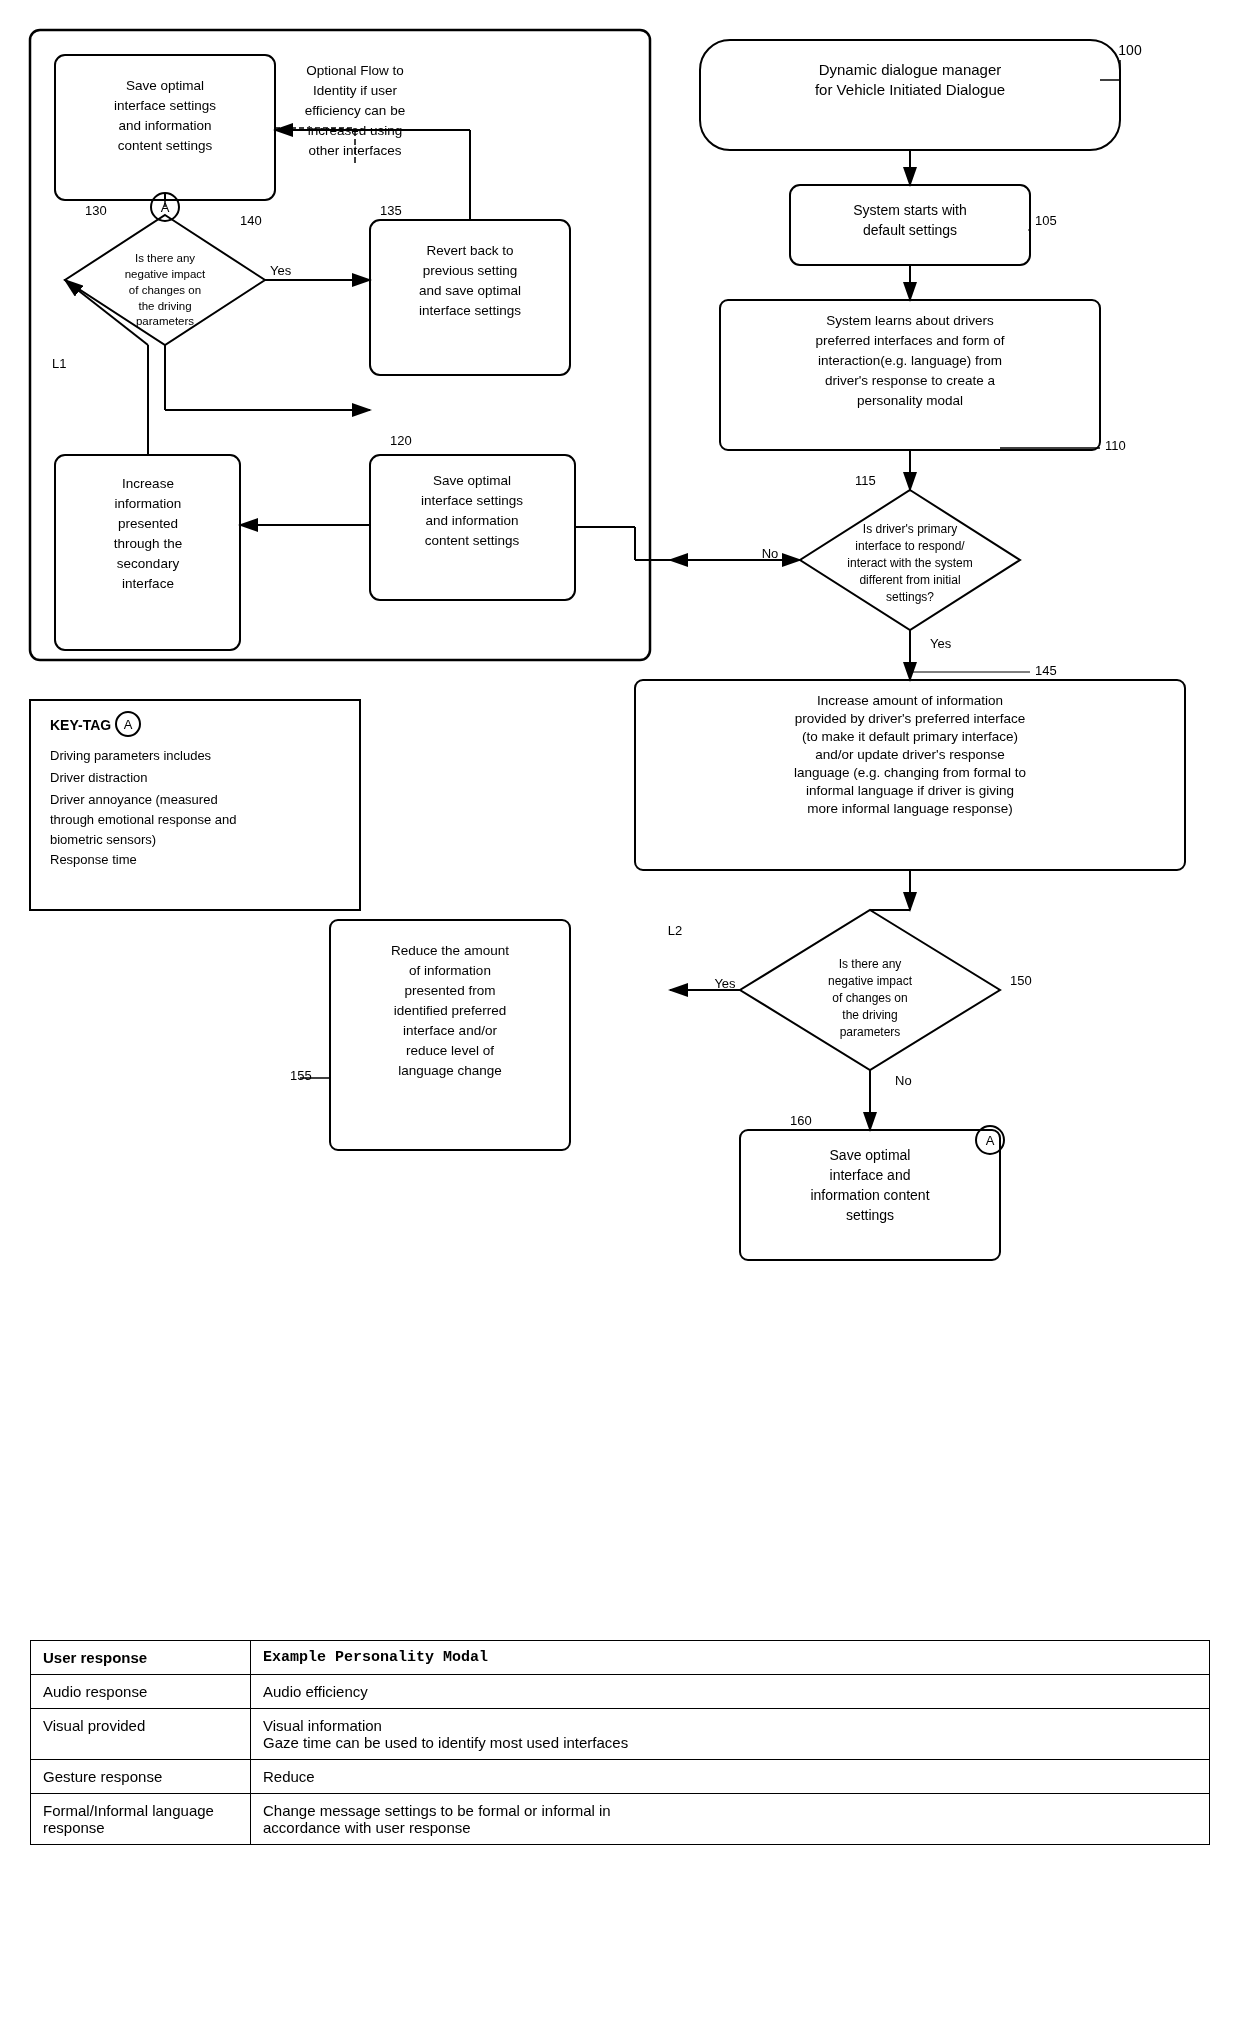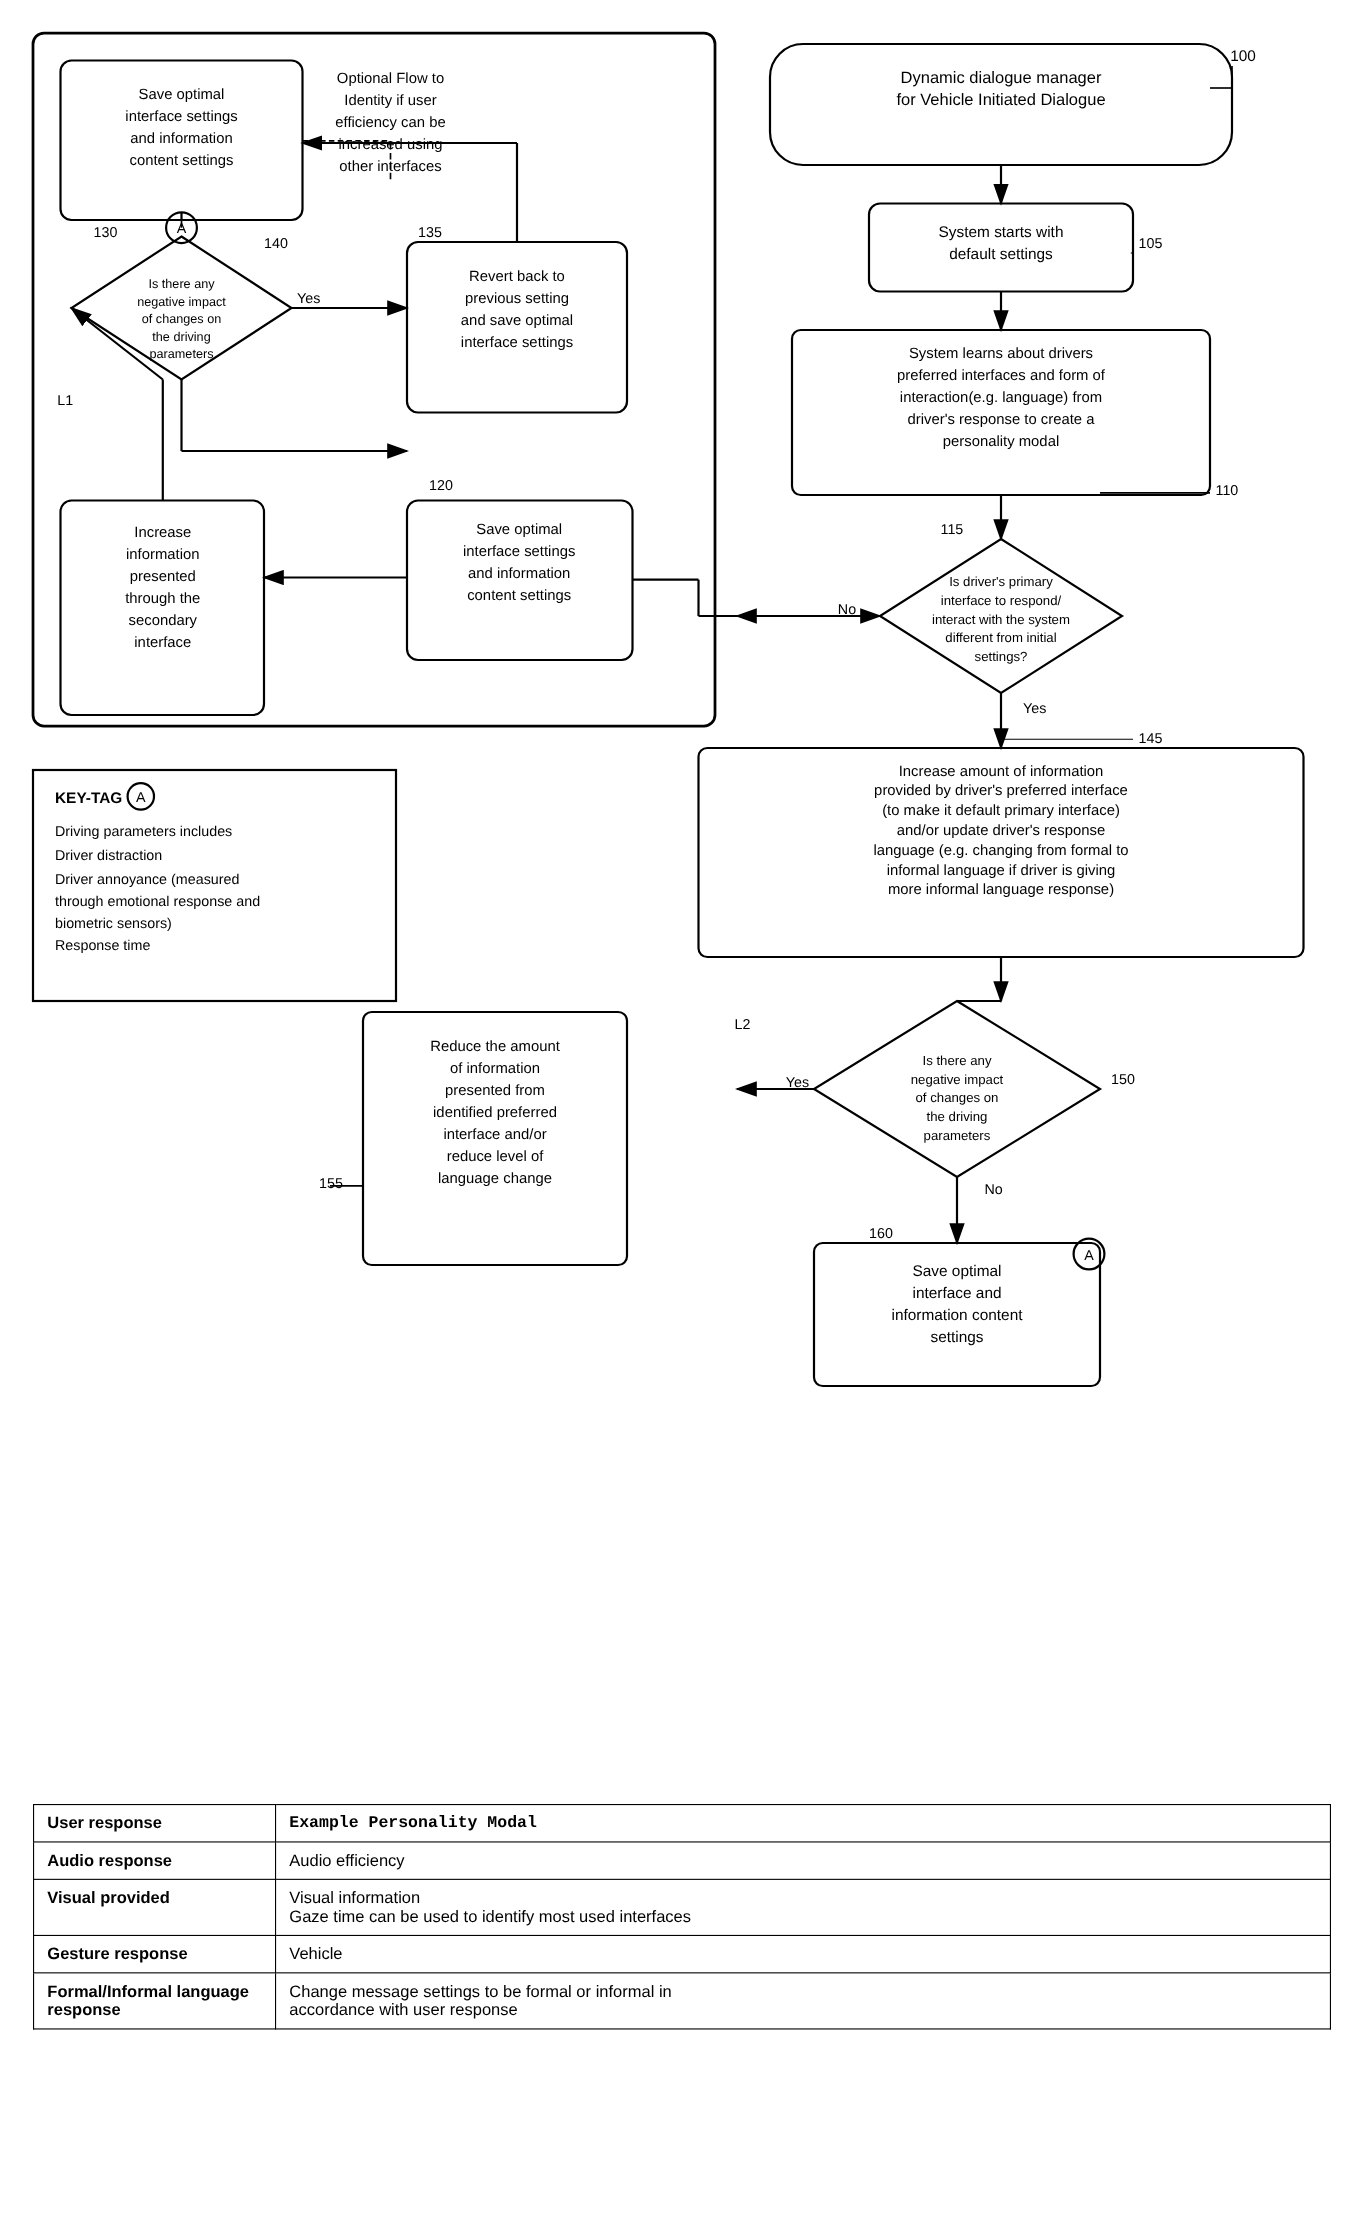--- a/index.html
+++ b/index.html
@@ -42,21 +42,21 @@
     }
 
     td {
       border: 1px solid #000;
       padding: 8px 12px;
       vertical-align: top;
     }
 
     td:first-child {
       width: 220px;
-      font-weight: bold;
+      font-weight: normal;
     }
   </style>
 </head>
 <body>
 
 <div class="diagram-area">
   <svg class="main-svg" viewBox="0 0 1240 1620">
 
     <rect x="700" y="40" width="420" height="110" rx="30" ry="30" fill="none" stroke="#000" stroke-width="2"></rect>
     <text x="910" y="75" text-anchor="middle" font-size="15" font-family="Arial">Dynamic dialogue manager</text>
@@ -282,21 +282,21 @@
         <tr>
           <td>Audio response</td>
           <td>Audio efficiency</td>
         </tr>
         <tr>
           <td>Visual provided</td>
           <td>Visual information<br>Gaze time can be used to identify most used interfaces</td>
         </tr>
         <tr>
           <td>Gesture response</td>
-          <td>Vehicle</td>
+          <td>Reduce</td>
         </tr>
         <tr>
           <td>Formal/Informal language<br>response</td>
           <td>Change message settings to be formal or informal in<br>accordance with user response</td>
         </tr>
       </tbody>
   </table>
 </div>
 
 </body></html>

